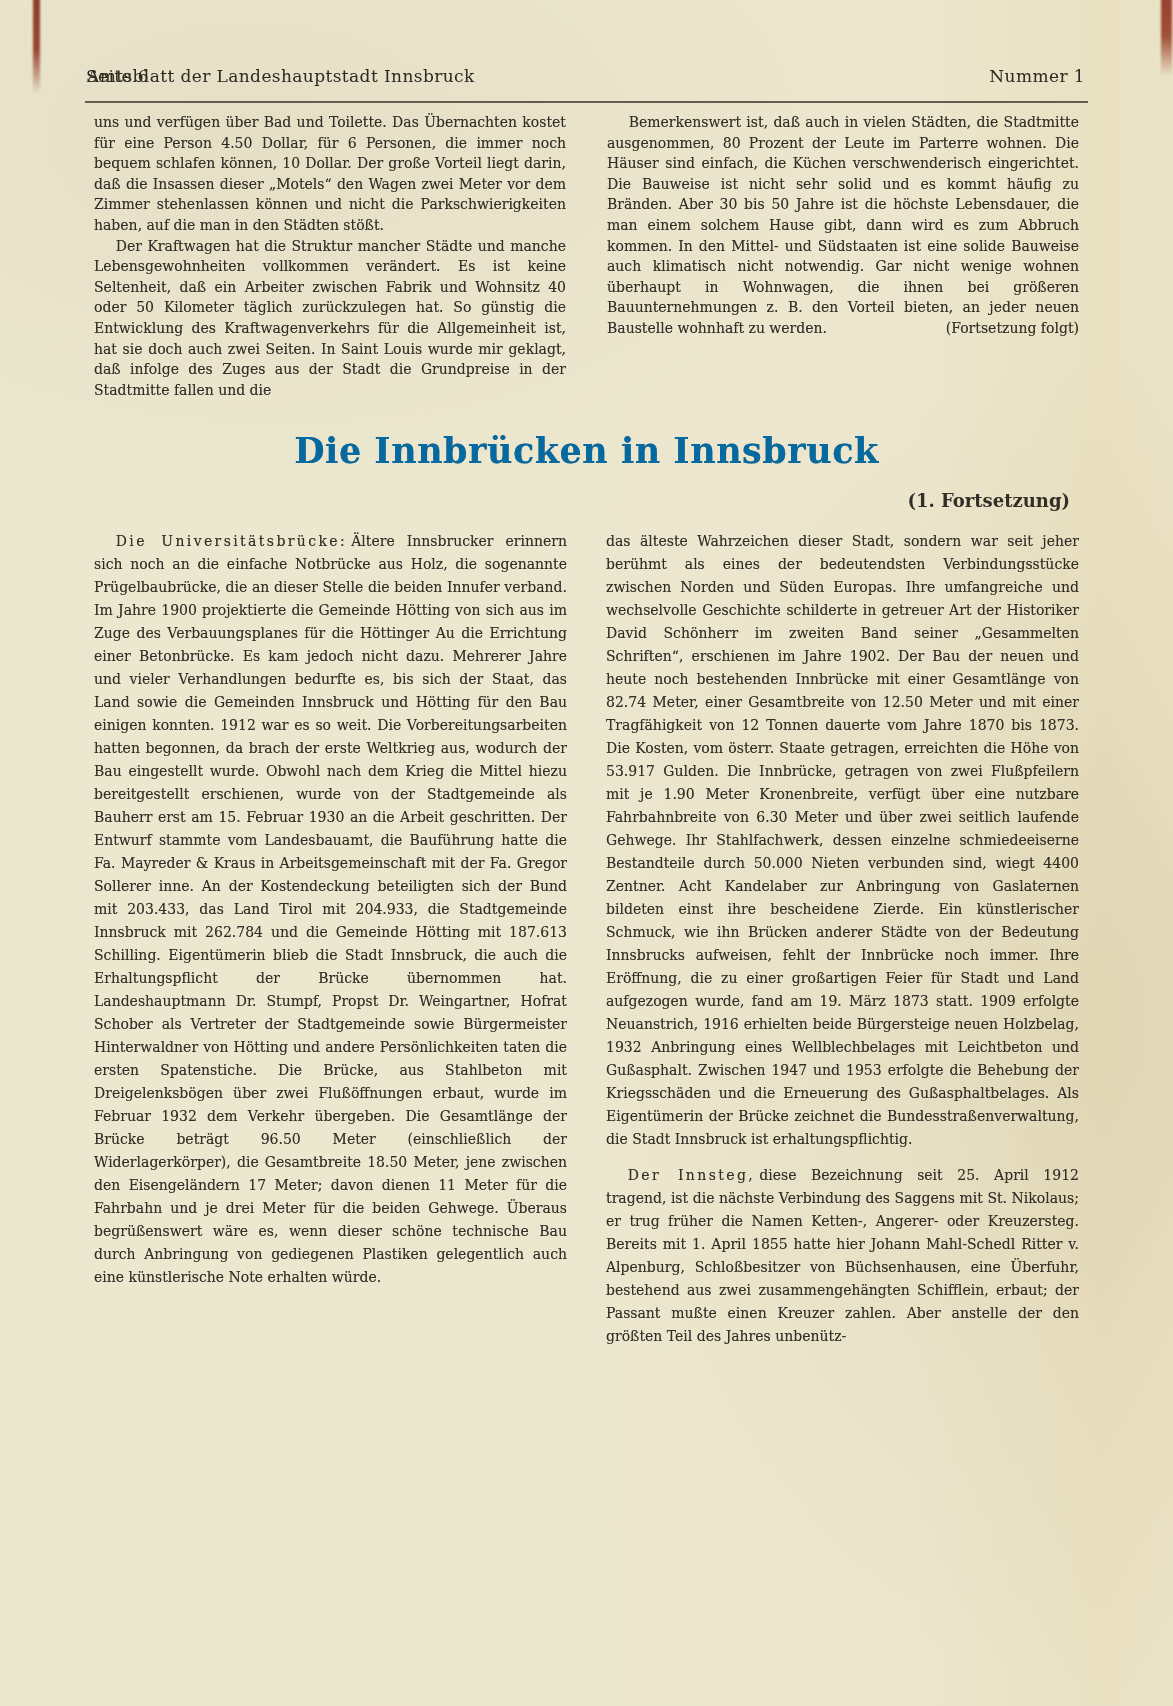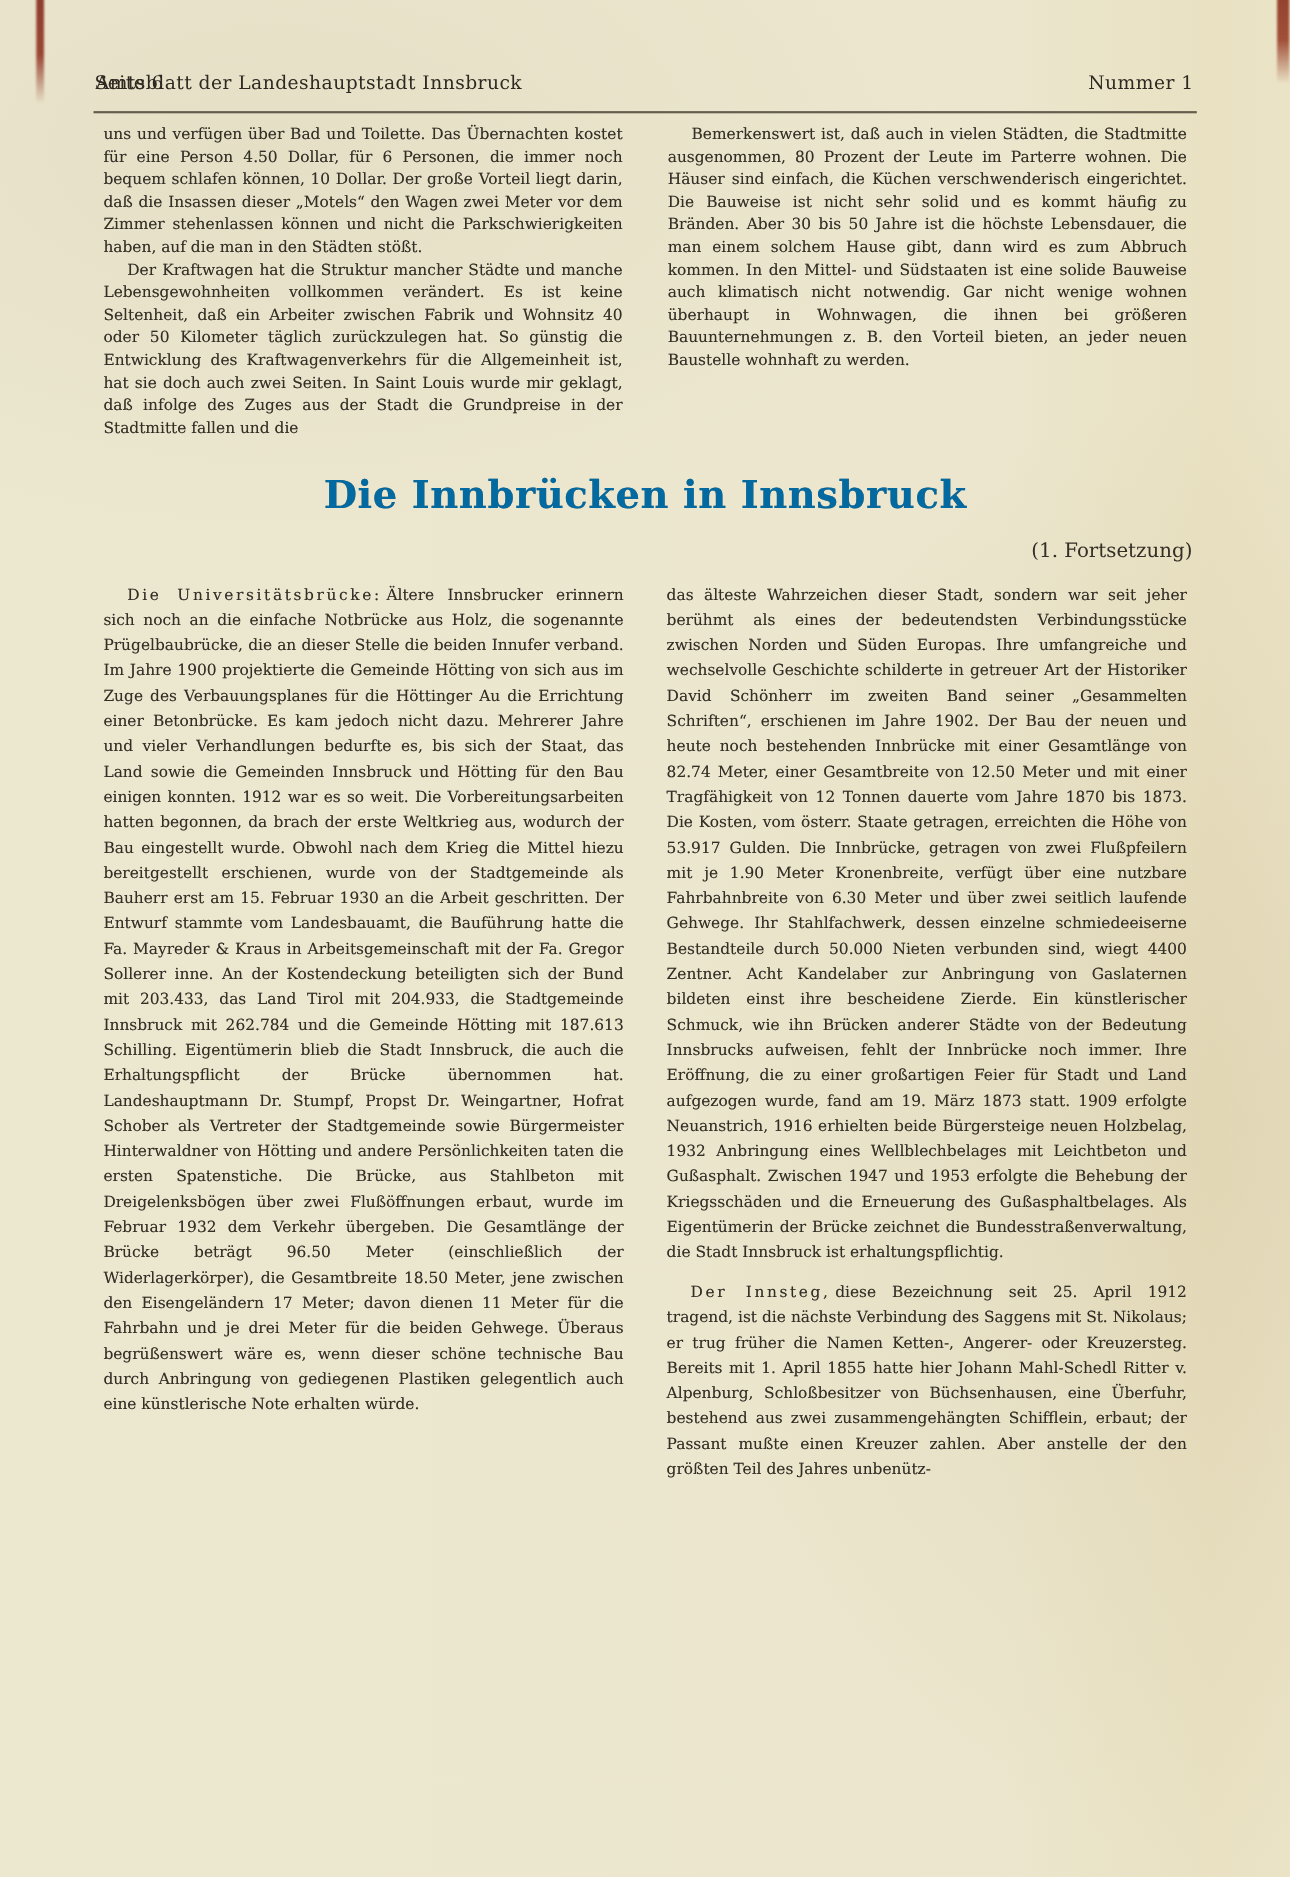--- a/index.html
+++ b/index.html
@@ -37,40 +37,41 @@
   .indent{text-indent:1.55em;}
   .gap{margin-top:13px !important;}
   .lead{letter-spacing:0.17em;margin-right:0.3em;}
   #continuation-note{text-align:right;margin-top:-20.6px;}
   #article-title{position:absolute;left:85px;top:430px;width:1003px;
     text-align:center;font-size:35px;font-weight:bold;color:#0369a1;
     letter-spacing:0.5px;text-shadow:0 0 0.6px rgba(46,42,34,0.5);}
   #byline-row{position:absolute;left:85px;top:490px;width:1003px;height:24px;
     font-size:18px;}
   #byline{width:100%;text-align:center;}
-  #part-note{position:absolute;right:4px;top:0;}
+  #part-note{position:absolute;right:18px;top:0;font-weight:bold;}
 </style>
 </head>
 <body>
 
 <div id="streak-left" class="streak"></div>
 <div id="streak-right" class="streak"></div>
 
 <div id="hdr-left" class="hdr">Seite 6</div>
 <div id="hdr-center" class="hdr">Amtsblatt der Landeshauptstadt Innsbruck</div>
 <div id="hdr-right" class="hdr">Nummer 1</div>
 <div id="hdr-rule"></div>
 
 <div id="top-col-left" class="col topcol">
   <p>uns und verfügen über Bad und Toilette. Das Übernachten kostet für eine Person 4.50 Dollar, für 6 Personen, die immer noch bequem schlafen können, 10 Dollar. Der große Vorteil liegt darin, daß die Insassen dieser „Motels“ den Wagen zwei Meter vor dem Zimmer stehenlassen können und nicht die Parkschwierigkeiten haben, auf die man in den Städten stößt.</p>
   <p class="indent">Der Kraftwagen hat die Struktur mancher Städte und manche Lebensgewohnheiten vollkommen verändert. Es ist keine Seltenheit, daß ein Arbeiter zwischen Fabrik und Wohnsitz 40 oder 50 Kilometer täglich zurückzulegen hat. So günstig die Entwicklung des Kraftwagenverkehrs für die Allgemeinheit ist, hat sie doch auch zwei Seiten. In Saint Louis wurde mir geklagt, daß infolge des Zuges aus der Stadt die Grundpreise in der Stadtmitte fallen und die</p>
 </div>
 
 <div id="top-col-right" class="col topcol">
   <p class="indent">Bemerkenswert ist, daß auch in vielen Städten, die Stadtmitte ausgenommen, 80 Prozent der Leute im Parterre wohnen. Die Häuser sind einfach, die Küchen verschwenderisch eingerichtet. Die Bauweise ist nicht sehr solid und es kommt häufig zu Bränden. Aber 30 bis 50 Jahre ist die höchste Lebensdauer, die man einem solchem Hause gibt, dann wird es zum Abbruch kommen. In den Mittel- und Südstaaten ist eine solide Bauweise auch klimatisch nicht notwendig. Gar nicht wenige wohnen überhaupt in Wohnwagen, die ihnen bei größeren Bauunternehmungen z. B. den Vorteil bieten, an jeder neuen Baustelle wohnhaft zu werden.</p>
+  <div id="continuation-note">(Fortsetzung folgt)</div>
 </div>
 
 <div id="article-title">Die Innbrücken in Innsbruck</div>
 
 <div id="byline-row">
   <div id="part-note">(1. Fortsetzung)</div>
 </div>
 
 <div id="main-col-left" class="col maincol">
   <p class="indent"><span class="lead">Die Universitätsbrücke:</span><span>Ältere Innsbrucker erinnern sich noch an die einfache Notbrücke aus Holz, die sogenannte Prügelbaubrücke, die an dieser Stelle die beiden Innufer verband. Im Jahre 1900 projektierte die Gemeinde Hötting von sich aus im Zuge des Verbauungsplanes für die Höttinger Au die Errichtung einer Betonbrücke. Es kam jedoch nicht dazu. Mehrerer Jahre und vieler Verhandlungen bedurfte es, bis sich der Staat, das Land sowie die Gemeinden Innsbruck und Hötting für den Bau einigen konnten. 1912 war es so weit. Die Vorbereitungsarbeiten hatten begonnen, da brach der erste Weltkrieg aus, wodurch der Bau eingestellt wurde. Obwohl nach dem Krieg die Mittel hiezu bereitgestellt erschienen, wurde von der Stadtgemeinde als Bauherr erst am 15. Februar 1930 an die Arbeit geschritten. Der Entwurf stammte vom Landesbauamt, die Bauführung hatte die Fa. Mayreder &amp; Kraus in Arbeitsgemeinschaft mit der Fa. Gregor Sollerer inne. An der Kostendeckung beteiligten sich der Bund mit 203.433, das Land Tirol mit 204.933, die Stadtgemeinde Innsbruck mit 262.784 und die Gemeinde Hötting mit 187.613 Schilling. Eigentümerin blieb die Stadt Innsbruck, die auch die Erhaltungspflicht der Brücke übernommen hat. Landeshauptmann Dr. Stumpf, Propst Dr. Weingartner, Hofrat Schober als Vertreter der Stadtgemeinde sowie Bürgermeister Hinterwaldner von Hötting und andere Persönlichkeiten taten die ersten Spatenstiche. Die Brücke, aus Stahlbeton mit Dreigelenksbögen über zwei Flußöffnungen erbaut, wurde im Februar 1932 dem Verkehr übergeben. Die Gesamtlänge der Brücke beträgt 96.50 Meter (einschließlich der Widerlagerkörper), die Gesamtbreite 18.50 Meter, jene zwischen den Eisengeländern 17 Meter; davon dienen 11 Meter für die Fahrbahn und je drei Meter für die beiden Gehwege. Überaus begrüßenswert wäre es, wenn dieser schöne technische Bau durch Anbringung von gediegenen Plastiken gelegentlich auch eine künstlerische Note erhalten würde.</span></p>

